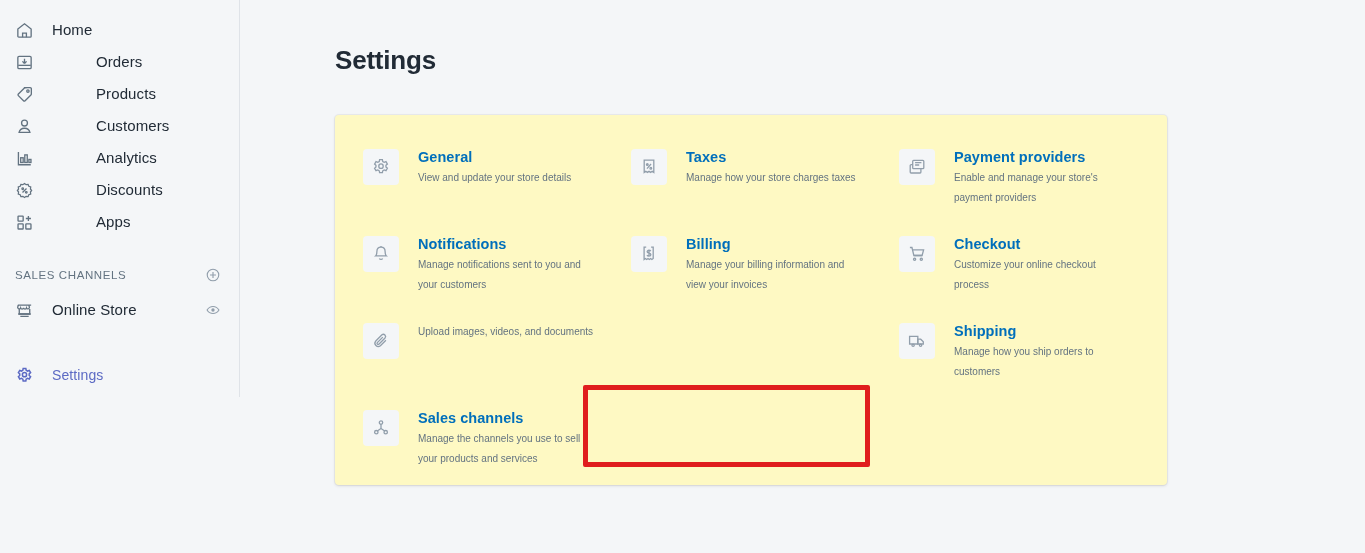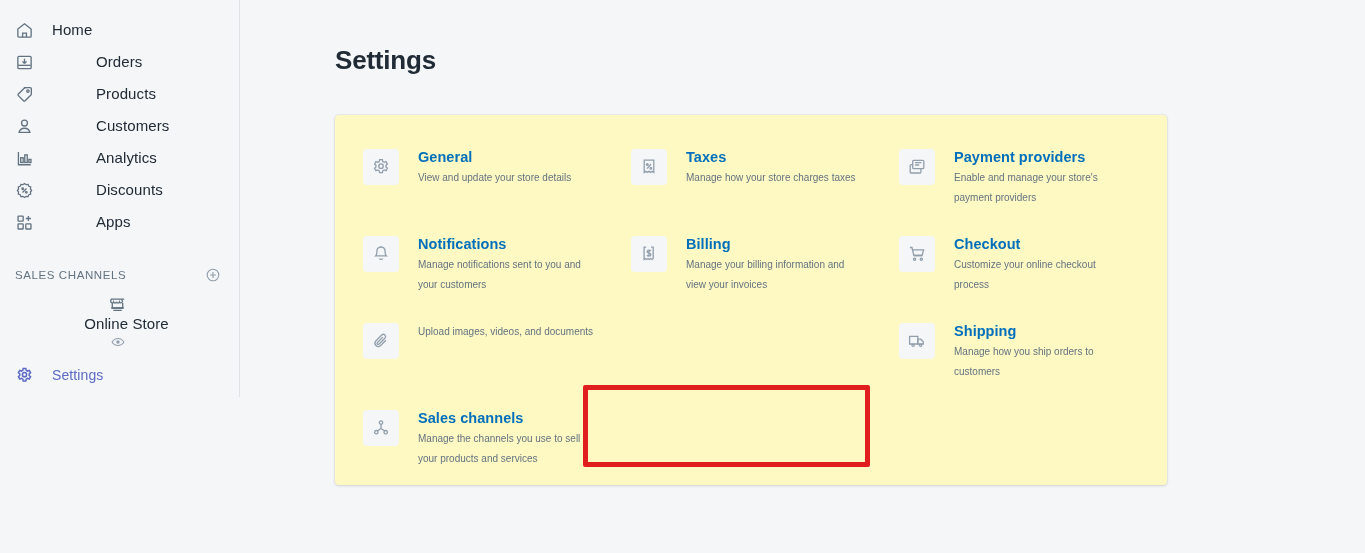--- a/index.html
+++ b/index.html
@@ -53,21 +53,20 @@
     letter-spacing: 0.6px;
     color: #637381;
     text-transform: uppercase;
   }
   .section-action { color: #919eab; display: flex; align-items: center; cursor: pointer; }
   .chan-row {
     display: flex; align-items: center;
     height: 32px; padding: 0 18px 0 14px;
     margin-top: 4px;
     cursor: pointer;
-    flex-direction: column;
   }
   .chan-row .nav-label { flex: 1; }
   .chan-eye { color: #919eab; display: flex; align-items: center; }
 
   .sidebar-footer {
     position: absolute;
     left: 0; bottom: 6px;
     width: 240px;
     display: flex; align-items: center;
     padding-left: 14px;

